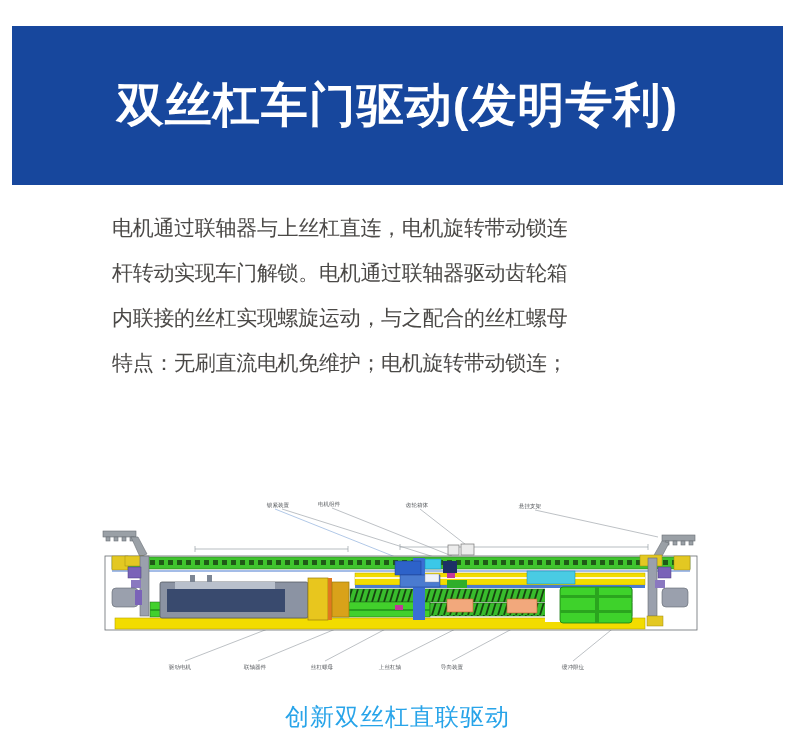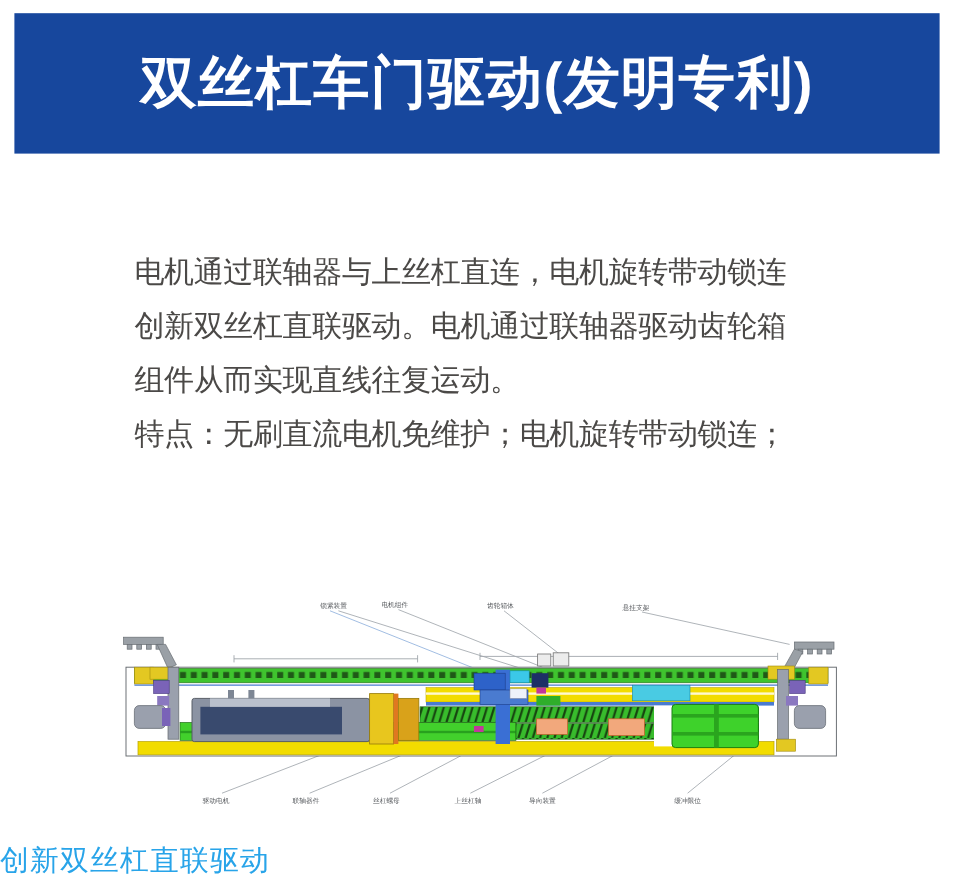--- a/index.html
+++ b/index.html
@@ -1,50 +1,50 @@
 <!DOCTYPE html>
 <html><head>
 <meta charset="utf-8">
 <style>
   html,body{margin:0;padding:0;}
   body{
     width:795px;height:745px;position:relative;background:#ffffff;
     font-family:"Liberation Sans","DejaVu Sans",sans-serif;overflow:hidden;
   }
   .banner{
-    position:absolute;left:12px;top:11px;width:771px;height:117px;
+    position:absolute;left:12px;top:26px;width:771px;height:159px;
     background:#17479d;display:flex;align-items:center;justify-content:center;
   }
   .banner .title{
     color:#ffffff;font-size:47px;font-weight:bold;letter-spacing:1px;white-space:nowrap;
   }
   .bodytext{
     position:absolute;left:112px;top:205px;width:600px;
-    color:#4b4947;font-size:25px;line-height:45px;font-weight:500;
+    color:#4b4947;font-size:21px;line-height:45px;font-weight:500;
   }
   .bodytext .tline{white-space:nowrap;letter-spacing:-0.3px;}
   .diagram{position:absolute;left:95px;top:485px;width:610px;height:200px;}
   .diagram svg{display:block;}
   .dlabel{font-size:5.6px;fill:#55585c;filter:blur(0.45px);}
   .caption{
-    position:absolute;left:0;top:701px;width:795px;
+    position:absolute;left:0;top:701px;width:795px;text-align:center;
     color:#28a4e9;font-size:24px;letter-spacing:1px;
   }
 </style>
 </head>
 <body>
 
 <div class="banner">
   <span class="title">双丝杠车门驱动(发明专利)</span>
 </div>
 
 <div class="bodytext">
   <div class="tline">电机通过联轴器与上丝杠直连，电机旋转带动锁连</div>
-  <div class="tline">创新双丝杠直联驱动。电机通过联轴器驱动齿轮箱</div>
-  <div class="tline">组件从而实现直线往复运动。</div>
+  <div class="tline">杆转动实现车门解锁。电机通过联轴器驱动齿轮箱</div>
+  <div class="tline">内联接的丝杠实现螺旋运动，与之配合的丝杠螺母</div>
   <div class="tline">特点：无刷直流电机免维护；电机旋转带动锁连；</div>
 </div>
 
 <div class="diagram">
 <svg width="610" height="200" viewBox="0 0 610 200" xmlns="http://www.w3.org/2000/svg">
   <defs>
     <pattern id="railPat" width="9" height="12" patternUnits="userSpaceOnUse">
       <rect width="9" height="12" fill="#3fc42e"></rect>
       <rect x="1" y="3" width="5" height="5" fill="#1f5a17"></rect>
     </pattern>

